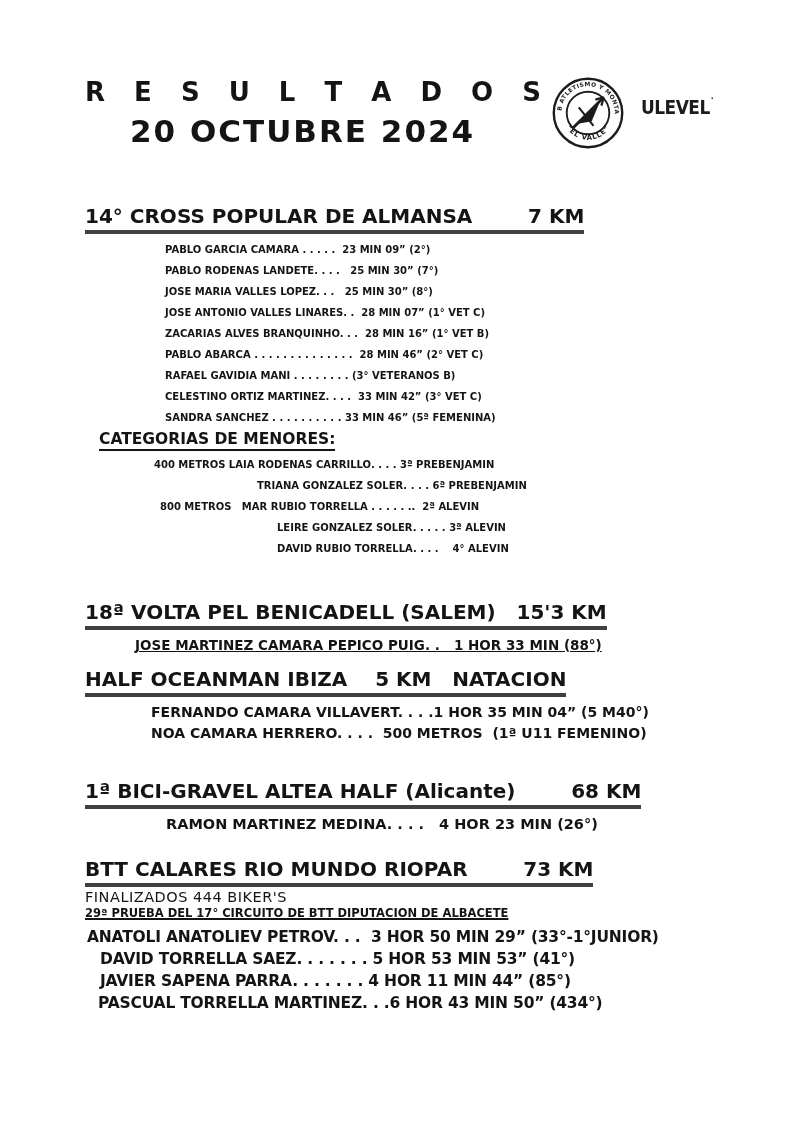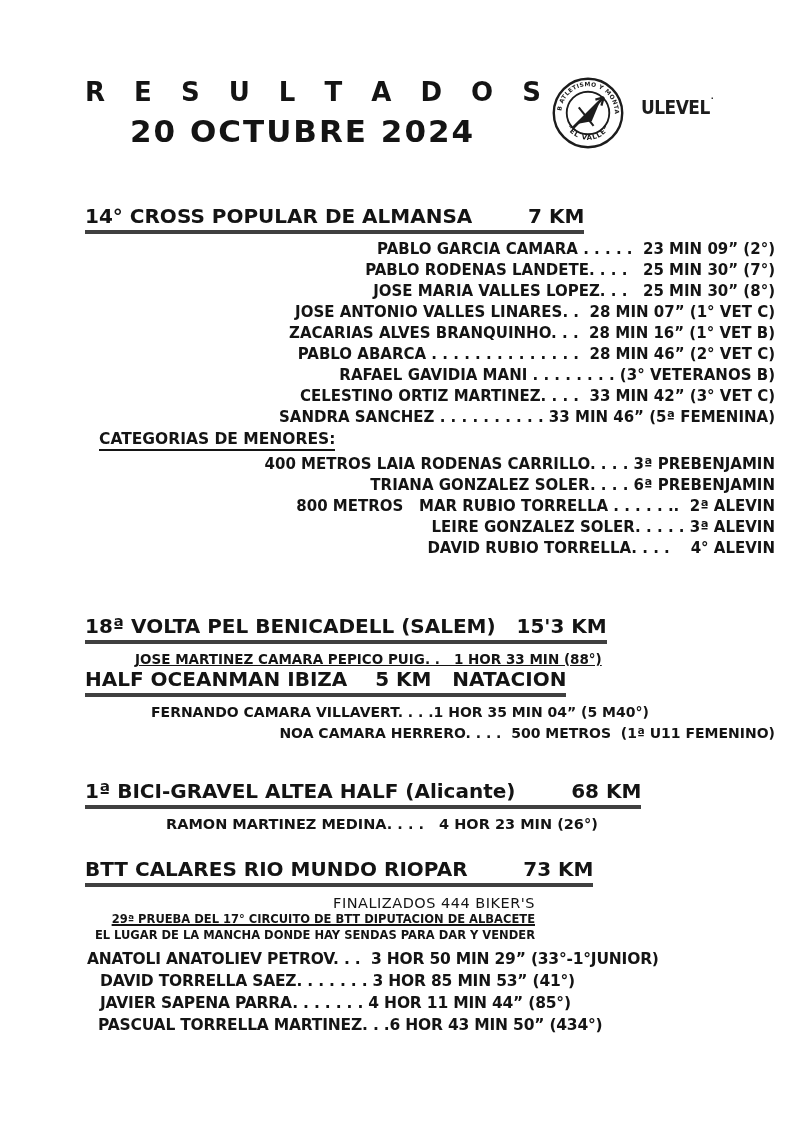--- a/index.html
+++ b/index.html
@@ -26,40 +26,40 @@
   .logo-block{display:flex;align-items:center;gap:16px;margin-top:-2px;}
   .badge{width:74px;height:74px;}
   .brand{
     font-size:17px;font-weight:bold;letter-spacing:-0.5px;color:#1c1c1c;
     transform:scaleY(1.15);position:relative;top:-6px;
   }
   .brand::after{content:"˙";font-size:10px;position:relative;top:-6px;}
   
   .section{position:absolute;left:85px;width:690px;}
   #sections .section:nth-child(1){top:205px;}
-  #sections .section:nth-child(2){top:615px;}
+  #sections .section:nth-child(2){top:601px;}
   #sections .section:nth-child(3){top:668px;}
   #sections .section:nth-child(4){top:780px;}
   #sections .section:nth-child(5){top:858px;}
   .sec-title{
     display:inline-block;font-size:20px;font-weight:bold;white-space:pre;
     border-bottom:4px solid #404040;padding-bottom:2px;line-height:1.15;letter-spacing:0px;
   }
   .lines{margin-top:5px;}
   .rline{white-space:pre;font-weight:bold;line-height:21px;}
-  #sections .section:nth-child(1) .rline{font-size:15px;text-align:right;}
+  #sections .section:nth-child(1) .rline{font-size:10px;}
   #sections .section:nth-child(2) .rline{font-size:13.5px;}
   #sections .section:nth-child(3) .rline{font-size:14px;}
   #sections .section:nth-child(4) .rline{font-size:14.5px;}
   #sections .section:nth-child(5) .rline{font-size:15.5px;line-height:22px;letter-spacing:-0.2px;}
   .subheading{
     display:inline-block;font-size:15.5px;font-weight:bold;white-space:pre;
     border-bottom:2.5px solid #141414;margin-left:14px;line-height:19px;margin-top:2px;margin-bottom:3px;
   }
-  .notes{width:450px;text-align:right;margin-top:8px;margin-bottom:4px;}
+  .notes{width:450px;text-align:left;margin-top:2px;margin-bottom:4px;}
   .note{white-space:pre;line-height:16px;}
   .note.plain{font-weight:normal;font-size:14.5px;letter-spacing:0.5px;}
   .note.underline{font-weight:bold;font-size:11.5px;text-decoration:underline;text-decoration-thickness:1.5px;}
   .note.small{font-weight:bold;font-size:11.5px;}
 </style>
 </head>
 <body>
 
 <div class="page">
 
@@ -104,41 +104,40 @@
       <div class="lines">
           <div class="rline" style="margin-left: 50px; text-decoration: underline;">JOSE MARTINEZ CAMARA PEPICO PUIG. .   1 HOR 33 MIN (88°)</div>
         </div>
     </div>
 
     <div class="section">
       <div class="sec-title">HALF OCEANMAN IBIZA    5 KM   NATACION</div>
       
       <div class="lines">
           <div class="rline" style="margin-left: 66px;">FERNANDO CAMARA VILLAVERT. . . .1 HOR 35 MIN 04” (5 M40°)</div>
-          <div class="rline" style="margin-left: 66px; text-align: right;">NOA CAMARA HERRERO. . . .  500 METROS  (1ª U11 FEMENINO)</div>
+          <div class="rline" style="margin-left: 66px;">NOA CAMARA HERRERO. . . .  500 METROS  (1ª U11 FEMENINO)</div>
         </div>
     </div>
 
     <div class="section">
       <div class="sec-title">1ª BICI-GRAVEL ALTEA HALF (Alicante)        68 KM</div>
       
       <div class="lines">
           <div class="rline" style="margin-left: 81px;">RAMON MARTINEZ MEDINA. . . .   4 HOR 23 MIN (26°)</div>
         </div>
     </div>
 
     <div class="section">
       <div class="sec-title">BTT CALARES RIO MUNDO RIOPAR        73 KM</div>
       <div class="notes">
           <div class="note plain">FINALIZADOS 444 BIKER'S</div>
           <div class="note underline">29ª PRUEBA DEL 17° CIRCUITO DE BTT DIPUTACION DE ALBACETE</div>
-          <div class="note small">EL LUGAR DE LA MANCHA DONDE HAY SENDAS PARA DAR Y VENDER</div>
         </div>
       <div class="lines">
           <div class="rline" style="margin-left: 2px;">ANATOLI ANATOLIEV PETROV. . .  3 HOR 50 MIN 29” (33°-1°JUNIOR)</div>
-          <div class="rline" style="margin-left: 15px;">DAVID TORRELLA SAEZ. . . . . . . 3 HOR 85 MIN 53” (41°)</div>
+          <div class="rline" style="margin-left: 15px;">DAVID TORRELLA SAEZ. . . . . . . 5 HOR 53 MIN 53” (41°)</div>
           <div class="rline" style="margin-left: 15px;">JAVIER SAPENA PARRA. . . . . . . 4 HOR 11 MIN 44” (85°)</div>
           <div class="rline" style="margin-left: 13px;">PASCUAL TORRELLA MARTINEZ. . .6 HOR 43 MIN 50” (434°)</div>
         </div>
     </div>
   </div>
 
 </div>
 
 </body></html>

